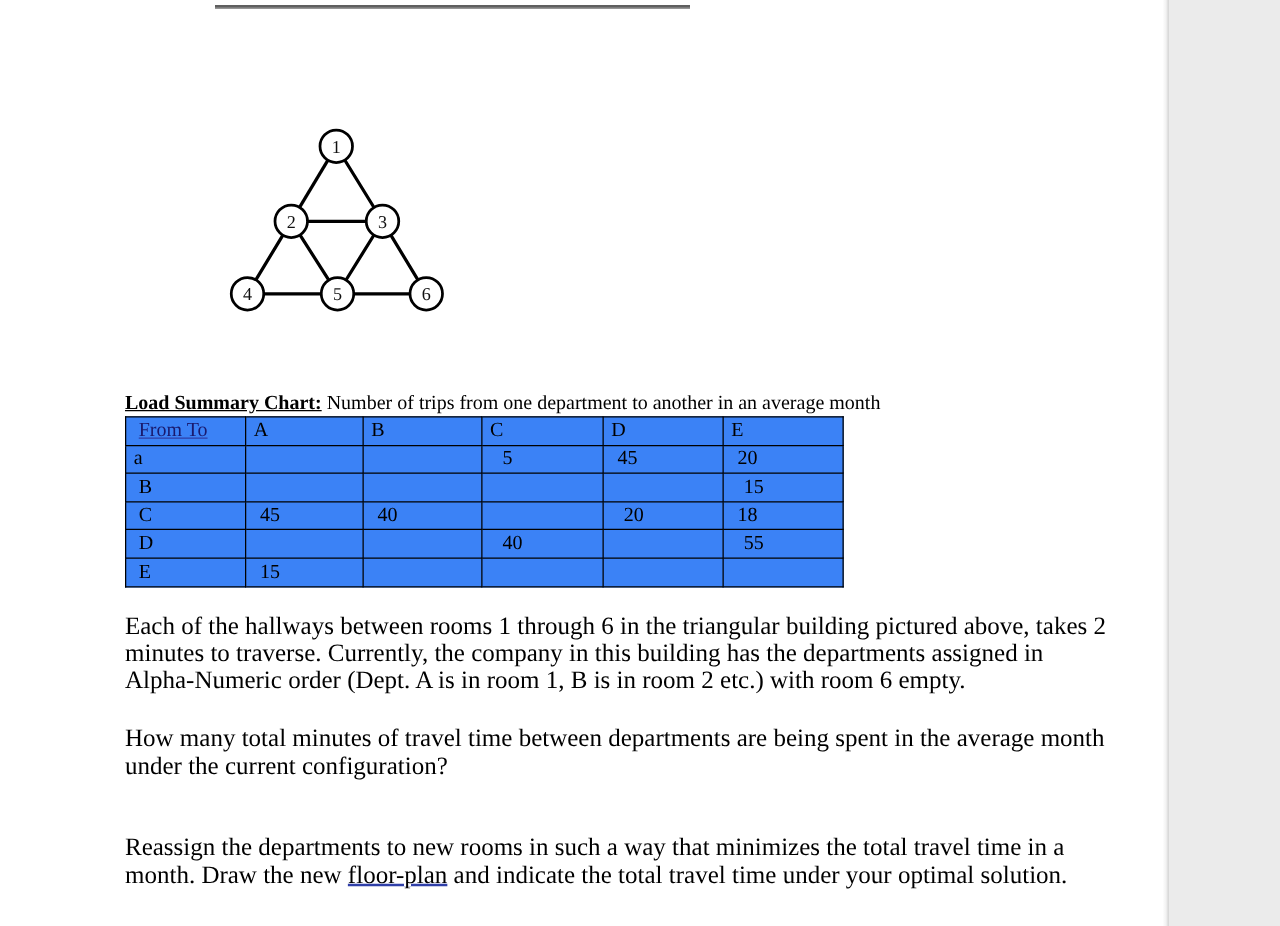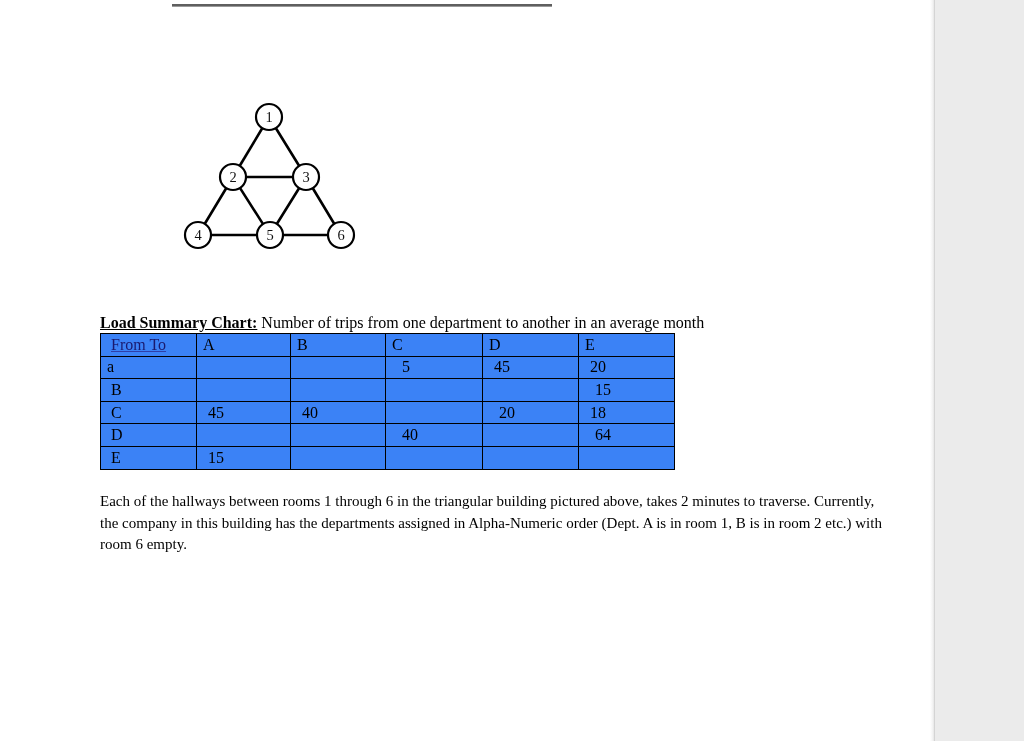--- a/index.html
+++ b/index.html
@@ -116,21 +116,21 @@
     text-decoration-color: #2f3fa8;
     padding-left: 10px !important;
   }
   .rowlab-indent { padding-left: 10px !important; }
   .cell-indent  { padding-left: 11px !important; font-family: Liberation Serif, serif; }
   .cell-indent2 { padding-left: 16px !important; }
 
   
   .para {
     position: absolute;
-    font-size: 15px;
+    font-size: 20px;
     line-height: 21.5px;
     color: #000;
   }
   #para-1 { left: 100px; top: 491px; width: 790px; }
   #para-2 { left: 100px; top: 581px; width: 790px; }
   #para-3 { left: 100px; top: 668px; width: 800px; }
 
   .spell {
     text-decoration: underline;
     text-decoration-color: #2f3fa8;
@@ -235,35 +235,39 @@
           <td class="cell-indent"></td>
           <td class="cell-indent2">20</td>
           <td class="cell-indent">18</td>
         </tr>
         <tr>
           <td class="rowlab-indent">D</td>
           <td class="cell-indent"></td>
           <td class="cell-indent"></td>
           <td class="cell-indent2">40</td>
           <td class="cell-indent"></td>
-          <td class="cell-indent2">64</td>
+          <td class="cell-indent2">55</td>
         </tr>
         <tr>
           <td class="rowlab-indent">E</td>
           <td class="cell-indent">15</td>
           <td class="cell-indent"></td>
           <td class="cell-indent"></td>
           <td class="cell-indent"></td>
           <td class="cell-indent"></td>
         </tr>
       </tbody>
     </table>
 
     <div class="para" id="para-1">Each of the hallways between rooms 1 through 6 in the triangular building pictured above, takes 2 minutes to traverse. Currently, the company in this building has the departments assigned in Alpha-Numeric order (Dept. A is in room 1, B is in room 2 etc.) with room 6 empty.</div>
 
-
+    <div class="para" id="para-2"><span>How many total minutes of travel time between departments are being spent in the average month under the current configuration?</span></div>
+
+    <div class="para" id="para-3">
+      <span>Reassign the departments to new rooms in such a way that minimizes the total travel time in a month. Draw the new </span><span class="spell">floor-plan</span><span> and indicate the total travel time under your optimal solution.</span>
+    </div>
 
   </div>
 
   <div id="gutter-edge"></div>
   <div id="right-gutter"></div>
 
 </div>
 
 </body></html>

